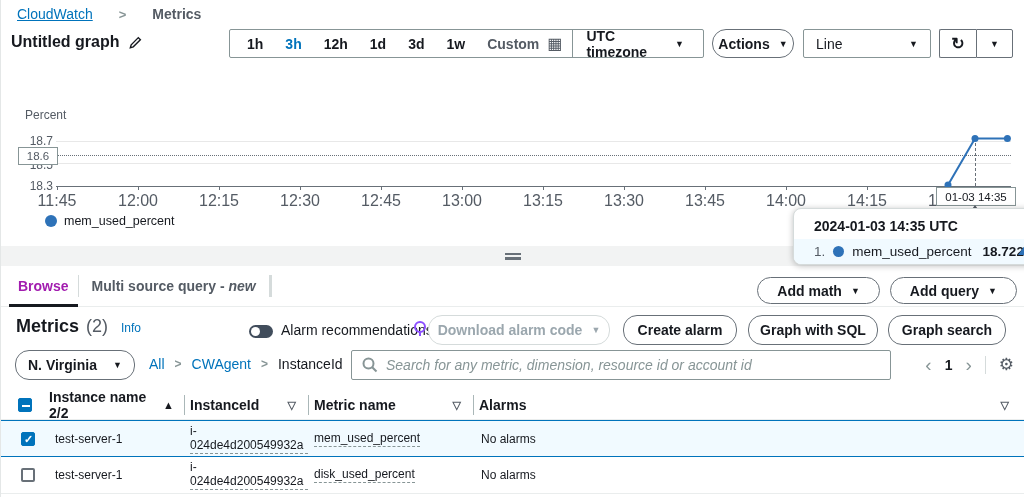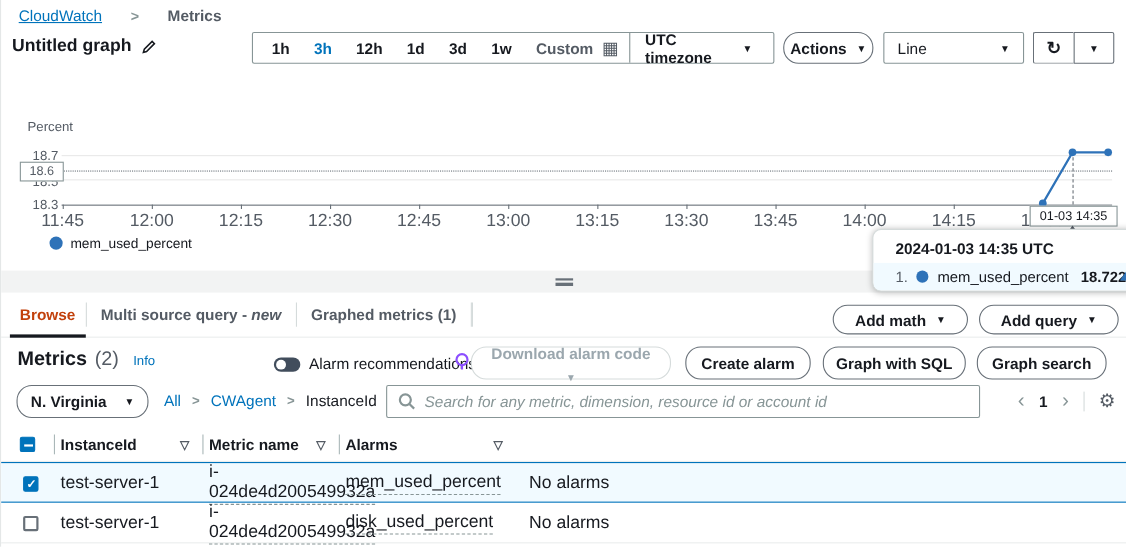--- a/index.html
+++ b/index.html
@@ -63,36 +63,36 @@
   .tt-pin{position:absolute;left:224px;top:6px;width:0;height:0;border-left:7px solid transparent;border-right:7px solid transparent;
           border-bottom:10px solid #2e72b8;}
   
   .splitter{top:246px;left:0;width:1024px;height:20px;background:#f2f3f3;display:flex;align-items:center;justify-content:center;
             flex-direction:column;gap:2px;cursor:row-resize;}
   .splitter i{display:block;width:16px;height:2.5px;background:#687078;}
   
   .tabsrow{top:266px;left:0;width:1024px;height:41px;border-bottom:1px solid #eaeded;display:flex;align-items:center;box-sizing:border-box;}
   .tab{padding:0 13px;font-size:14px;font-weight:700;color:#545b64;line-height:40px;position:relative;cursor:pointer;white-space:nowrap;}
   .tab:first-child{margin-left:8px;padding:0 9px;}
-  .tab.active{color:#c2410c;}
+  .tab.active{color:#a21caf;}
   .tab.active::after{content:"";position:absolute;left:0;right:0;bottom:-1px;height:3px;background:#16191f;}
   .tabdiv{width:1px;height:22px;background:#d5dbdb;}
   .tab em{font-style:italic;}
   .addbtns{top:277px;right:7px;display:flex;gap:10px;}
   .addbtns .btn{height:27px;padding:0 19px;}
   
   .mtitle{top:316px;left:15px;display:flex;align-items:baseline;gap:7px;}
   .mtitle .h{font-size:18px;font-weight:700;}
   .mtitle .cnt{font-size:18px;color:#545b64;font-weight:400;}
   .mtitle .info{font-size:12px;color:#0073bb;margin-left:6px;cursor:pointer;}
   .toggle{top:325px;left:248px;width:24px;height:13px;border-radius:7px;background:#414d5c;cursor:pointer;}
   .toggle i{position:absolute;left:2px;top:2px;width:9px;height:9px;border-radius:50%;background:#fff;}
   .togglelbl{top:322px;left:280px;font-size:14px;}
   .bulb{top:321px;left:412px;cursor:pointer;}
-  .dl-btn{top:315px;right:414px;width:182px;border-color:#d5dbdb;color:#9ba7ae;cursor:default;flex-direction:column;}
+  .dl-btn{top:315px;right:414px;width:182px;border-color:#d5dbdb;color:#9ba7ae;cursor:default;}
   .dl-btn .caret{color:#9ba7ae;}
   .create-btn{top:315px;right:287px;width:114px;}
   .sql-btn{top:315px;right:146px;width:130px;}
   .gsearch-btn{top:315px;right:18px;width:118px;}
   .hbtn{height:30px;}
   
   .region{top:350px;left:14px;width:120px;justify-content:space-between;padding:0 12px;border-color:#687078;}
   .mpath{top:356px;left:148px;display:flex;align-items:center;gap:10px;font-size:14px;}
   .mpath .lnk{color:#0073bb;cursor:pointer;}
   .mpath .sep{color:#879596;font-weight:700;font-size:12px;}
@@ -109,21 +109,21 @@
   
   .mtable{top:389px;left:0;width:1024px;}
   .trow{display:grid;grid-template-columns:48px 135px 124px 165px 1fr;align-items:center;box-sizing:border-box;}
   .thead{height:31px;border-bottom:1px solid #eaeded;font-weight:700;font-size:14px;}
   .th{display:flex;align-items:center;height:100%;position:relative;padding-left:6px;box-sizing:border-box;}
   .th.nd{padding-left:0;}
   .th.divl::before{content:"";position:absolute;left:0;top:6px;bottom:6px;width:1px;background:#aab7b8;}
   .sorticon{margin-left:auto;margin-right:10px;font-size:11px;color:#16191f;}
   .filticon{margin-left:auto;margin-right:12px;font-size:11px;color:#545b64;cursor:pointer;}
   .filticon.far{margin-right:16px;}
-  .drow{height:37px;font-size:16px;}
+  .drow{height:37px;font-size:12px;}
   .drow.sel{background:#f1faff;border-top:1px solid #0073bb;border-bottom:1px solid #0073bb;}
   .drow.plain{border-bottom:1px solid #eaeded;}
   .td{padding-left:6px;}
   .dashed{display:inline-block;border-bottom:1px dashed #879596;padding-bottom:1px;cursor:pointer;}
   .cbwrap{display:flex;justify-content:center;}
   .cb{width:14px;height:14px;border-radius:2px;box-sizing:border-box;cursor:pointer;position:relative;}
   .cb.blue{background:#0073bb;border:1px solid #0073bb;}
   .cb.empty{background:#fff;border:2px solid #687078;}
   .cb.indet::after{content:"";position:absolute;left:3px;top:6px;width:8px;height:2px;background:#fff;}
   .cb.checked::after{content:"\2713";position:absolute;left:2px;top:0px;color:#fff;font-size:11px;font-weight:700;}
@@ -249,21 +249,20 @@
 <div class="abs splitter">
     <i></i>
     <i></i>
   </div>
 
 <div class="abs tabsrow">
   <span class="tab active">Browse</span>
   <span class="tabdiv"></span>
   <span class="tab"><span>Multi source query - </span><em>new</em></span>
   <span class="tabdiv"></span>
-  <span class="tab">Graphed metrics (1)</span>
   <span class="tabdiv"></span>
   <span class="tabdiv"></span>
 </div>
 <div class="abs addbtns">
   <span class="btn">
       <span>Add math</span>
       <span class="caret">▼</span>
     </span>
   <span class="btn">
       <span>Add query</span>
@@ -318,20 +317,24 @@
   <span class="pgarrow">›</span>
   <span class="pgdiv"></span>
   <span class="gear">⚙</span>
 </div>
 
 <div class="abs mtable">
   <div class="trow thead">
     <span class="th nd cbwrap">
         <span class="cb blue indet"></span>
       </span>
+    <span class="th nd">
+        <span>Instance name 2/2</span>
+        <span class="sorticon">▲</span>
+      </span>
     <span class="th divl">
         <span>InstanceId</span>
         <span class="filticon">▽</span>
       </span>
     <span class="th divl">
         <span>Metric name</span>
         <span class="filticon">▽</span>
       </span>
     <span class="th divl">
         <span>Alarms</span>

